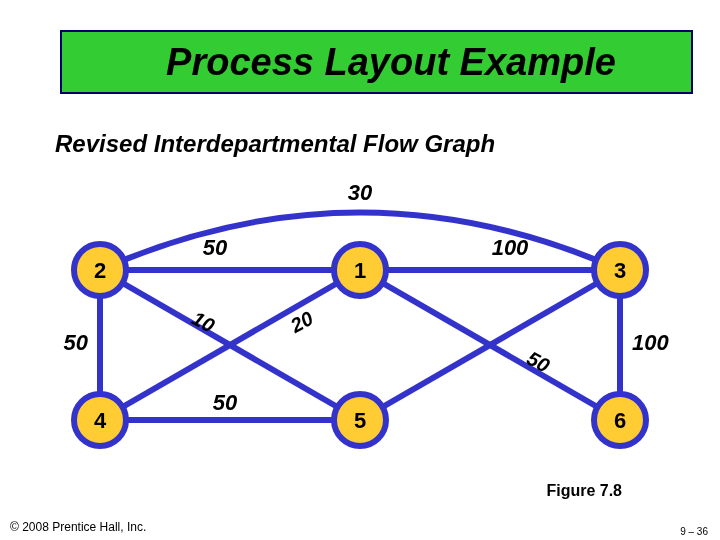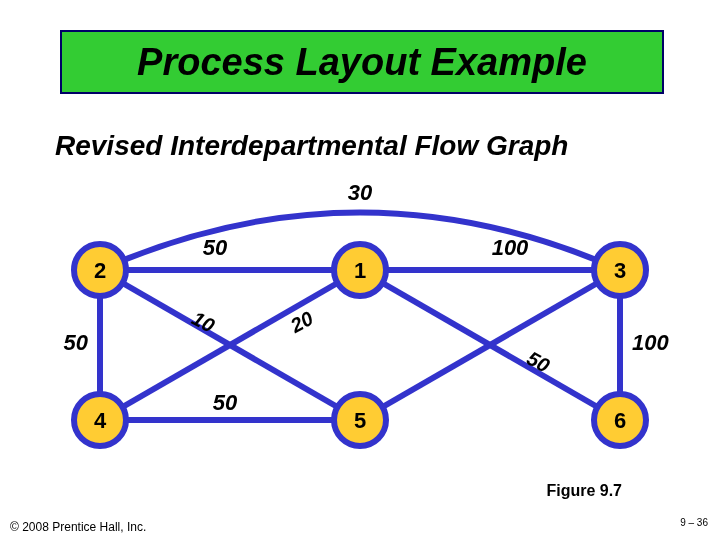--- a/index.html
+++ b/index.html
@@ -1,40 +1,40 @@
 <!DOCTYPE html>
 <html><head>
 <meta charset="utf-8">
 <style>
   html, body { margin:0; padding:0; width:720px; height:540px; background:#fff; font-family:Arial, Helvetica, sans-serif; }
   .slide { position:relative; width:720px; height:540px; }
   .title-box {
     position:absolute; left:60px; top:30px; width:600px; height:60px;
     background:#33cc33; border:2px solid #000066;
-    display:flex; align-items:center; justify-content:center;
+    display:flex; align-items:center; justify-content:center;padding-left:29px;
   }
   .title-text { font-size:38px; font-style:italic; font-weight:bold; color:#000; }
   .subtitle {
     position:absolute; left:55px; top:130px;
-    font-size:28px; font-style:italic; font-weight:bold; color:#000;
+    font-size:24px; font-style:italic; font-weight:bold; color:#000;
   }
   .diagram { position:absolute; left:0; top:0; width:720px; height:540px; }
   .weight { font-family:Arial; font-size:22px; font-style:italic; font-weight:bold; fill:#000; }
   .weight-small { font-family:Arial; font-size:20px; font-style:italic; font-weight:bold; fill:#000; }
   .nodelabel { font-family:Arial; font-size:22px; font-weight:bold; fill:#000; }
   .figcap {
     position:absolute; right:98px; top:482px;
     font-size:16px; font-weight:bold; color:#000;
   }
   .copyright {
     position:absolute; left:10px; bottom:6px;
     font-size:12px; color:#000;
   }
   .pagenum {
-    position:absolute; right:12px; bottom:12px;
+    position:absolute; right:12px; bottom:3px;
     font-size:10px; color:#000;
   }
 </style>
 </head>
 <body>
 
 <div class="slide">
 
   <div class="title-box">
     <span class="title-text">Process Layout Example</span>
@@ -93,17 +93,17 @@
     <text x="215" y="255" text-anchor="middle" class="weight">50</text>
     <text x="510" y="255" text-anchor="middle" class="weight">100</text>
     <text x="88" y="350" text-anchor="end" class="weight">50</text>
     <text x="632" y="350" text-anchor="start" class="weight">100</text>
     <text x="200" y="328" text-anchor="middle" class="weight-small" transform="rotate(28 200 328)">10</text>
     <text x="305" y="328" text-anchor="middle" class="weight-small" transform="rotate(-28 305 328)">20</text>
     <text x="535" y="368" text-anchor="middle" class="weight-small" transform="rotate(28 535 368)">50</text>
     <text x="225" y="410" text-anchor="middle" class="weight">50</text>
   </svg>
 
-  <div class="figcap">Figure 9.7</div>
+  <div class="figcap">Figure 7.8</div>
   <div class="copyright">© 2008 Prentice Hall, Inc.</div>
   <div class="pagenum">9 – 36</div>
 
 </div>
 
 </body></html>

